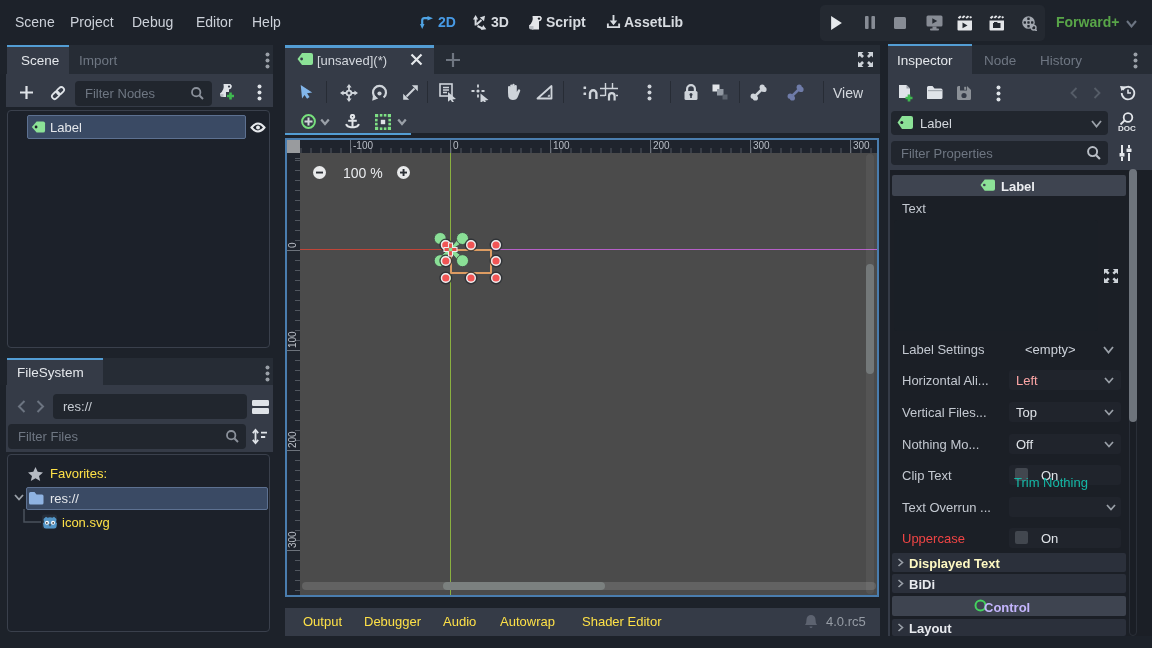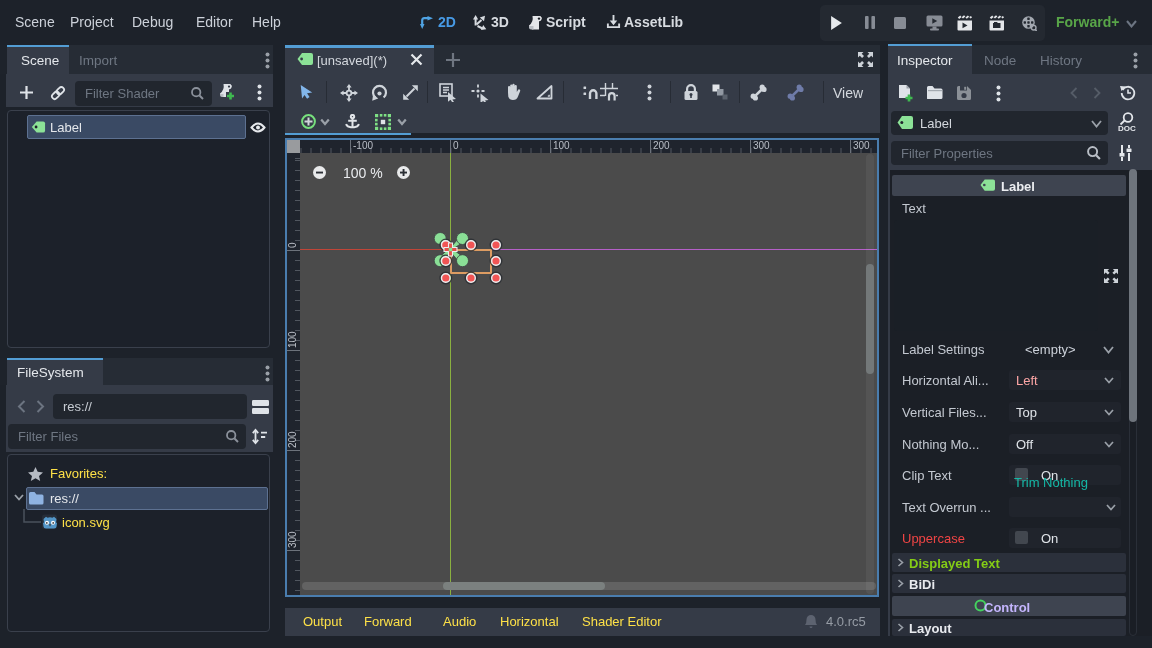--- a/index.html
+++ b/index.html
@@ -137,21 +137,21 @@
 <svg class="a" style="left:19px;top:85px" width="15" height="15" viewBox="0 0 15 15">
     <path d="M7.5 1 V14 M1 7.5 H14" stroke="#dfe3e8" stroke-width="2.2" fill="none"></path>
   </svg>
 <svg class="a" style="left:50px;top:85px" width="16" height="16" viewBox="0 0 16 16">
     <g transform="rotate(45 8 8)" fill="none" stroke="#dfe3e8" stroke-width="1.8">
       <rect x="5.3" y="0.6" width="5.4" height="8.1" rx="2.7"></rect>
       <rect x="5.3" y="7.3" width="5.4" height="8.1" rx="2.7"></rect>
     </g>
   </svg>
 <div class="a inbox" style="left:75px;top:81px;width:137px;height:25px"></div>
-<span class="a t13 dim" style="left:85px;top:87px">Filter Shader</span>
+<span class="a t13 dim" style="left:85px;top:87px">Filter Nodes</span>
 <svg class="a" style="left:191px;top:87px" width="13" height="13" viewBox="0 0 13 13">
     <g stroke="#8b919b" fill="none">
       <circle cx="5.2" cy="5.2" r="4.2" stroke-width="1.8"></circle>
       <path d="M8.5 8.5 L12 12" stroke-width="2"></path>
     </g>
   </svg>
 <svg class="a" style="left:219px;top:84px" width="16" height="17" viewBox="0 0 16 17">
     <path fill="#dfe3e8" d="M4.5 0 H10 a2.6 2.6 0 0 1 2.6 2.6 L10 5.2 V8 H7 v5 H4 V11 H1 V9.5 A9.5 9.5 0 0 0 4.5 0 Z"></path>
     <path fill="#dfe3e8" d="M10 0 a2.6 2.6 0 0 1 0 5.2 h-2.6 Z"></path>
     <circle cx="10" cy="2.6" r="1.1" fill="#353b47"></circle>
@@ -492,23 +492,23 @@
   <rect x="23.8" y="22.8" width="3.4" height="3.4" fill="#8adf96"></rect>
 </svg>
 
 <div class="a" style="left:302px;top:582px;width:574px;height:8px;background:rgba(255,255,255,0.13);border-radius:4px"></div>
 <div class="a" style="left:443px;top:582px;width:162px;height:8px;background:#7b807f;border-radius:4px"></div>
 <div class="a" style="left:866px;top:154px;width:8px;height:440px;background:rgba(255,255,255,0.05);border-radius:4px"></div>
 <div class="a" style="left:866px;top:264px;width:8px;height:110px;background:#737879;border-radius:4px"></div>
 
 <div class="a panel" style="left:285px;top:608px;width:595px;height:28px"></div>
 <span class="a t13" style="left:303px;top:615px">Output</span>
-<span class="a t13" style="left:364px;top:615px">Forward</span>
+<span class="a t13" style="left:364px;top:615px">Debugger</span>
 <span class="a t13" style="left:443px;top:615px">Audio</span>
-<span class="a t13" style="left:500px;top:615px">Horizontal</span>
+<span class="a t13" style="left:500px;top:615px">Autowrap</span>
 <span class="a t13" style="left:582px;top:615px">Shader Editor</span>
 <svg class="a" style="left:804px;top:615px" width="14" height="14" viewBox="0 0 14 14">
     <path fill="#5d6370" d="M7 0 a4.5 4.5 0 0 1 4.5 4.5 q0 4 1.5 5.5 H1 q1.5-1.5 1.5-5.5 A4.5 4.5 0 0 1 7 0 Z M5.5 11.5 h3 a1.5 1.5 0 0 1-3 0 Z"></path>
   </svg>
 <span class="a t13" style="left:826px;top:615px;color:#959ba4">4.0.rc5</span>
 
 <div class="a tabstrip" style="left:888px;top:45px;width:264px;height:29px"></div>
 <div class="a" style="left:888px;top:46px;width:84px;height:28px;background:#353b47"></div>
 <div class="a" style="left:888px;top:44px;width:84px;height:2px;background:#539dd4"></div>
 <span class="a t13 wh" style="left:897px;top:54px;font-size:13.5px">Inspector</span>
@@ -645,21 +645,21 @@
   </svg>
 <span class="a t13" style="left:902px;top:532px;color:#ef4444">Uppercase</span>
 <div class="a" style="left:1009px;top:528px;width:112px;height:20px;background:#20242c;border-radius:3px"></div>
 <div class="a" style="left:1015px;top:531px;width:13px;height:13px;background:#42474f;border-radius:2px"></div>
 <span class="a t13" style="left:1041px;top:532px;color:#dfe3e8">On</span>
 
 <div class="a" style="left:892px;top:553px;width:234px;height:19px;background:#2b303b;border-radius:2px"></div>
 <svg class="a" style="left:897px;top:558px" width="7" height="9" viewBox="0 0 7 9">
     <path d="M1.5 1 L5.5 4.5 L1.5 8" stroke="#9aa0a8" stroke-width="1.6" fill="none"></path>
   </svg>
-<span class="a t13" style="left:909px;top:557px;color:#84cc16;font-weight:bold">Displayed Text</span>
+<span class="a t13" style="left:909px;top:557px;color:#fef9c3;font-weight:bold">Displayed Text</span>
 <div class="a" style="left:892px;top:574px;width:234px;height:19px;background:#2b303b;border-radius:2px"></div>
 <svg class="a" style="left:897px;top:579px" width="7" height="9" viewBox="0 0 7 9">
     <path d="M1.5 1 L5.5 4.5 L1.5 8" stroke="#9aa0a8" stroke-width="1.6" fill="none"></path>
   </svg>
 <span class="a t13" style="left:909px;top:578px;color:#e8eaee;font-weight:bold">BiDi</span>
 <div class="a" style="left:892px;top:596px;width:234px;height:20px;background:#3e4450;border-radius:2px"></div>
 <svg class="a" style="left:974px;top:599px" width="13" height="13" viewBox="0 0 13 13">
     <circle cx="6.5" cy="6.5" r="5" stroke="#44d15f" stroke-width="2" fill="none"></circle>
   </svg>
 <span class="a t13" style="left:984px;top:601px;color:#c4b5fd;font-weight:bold">Control</span>

